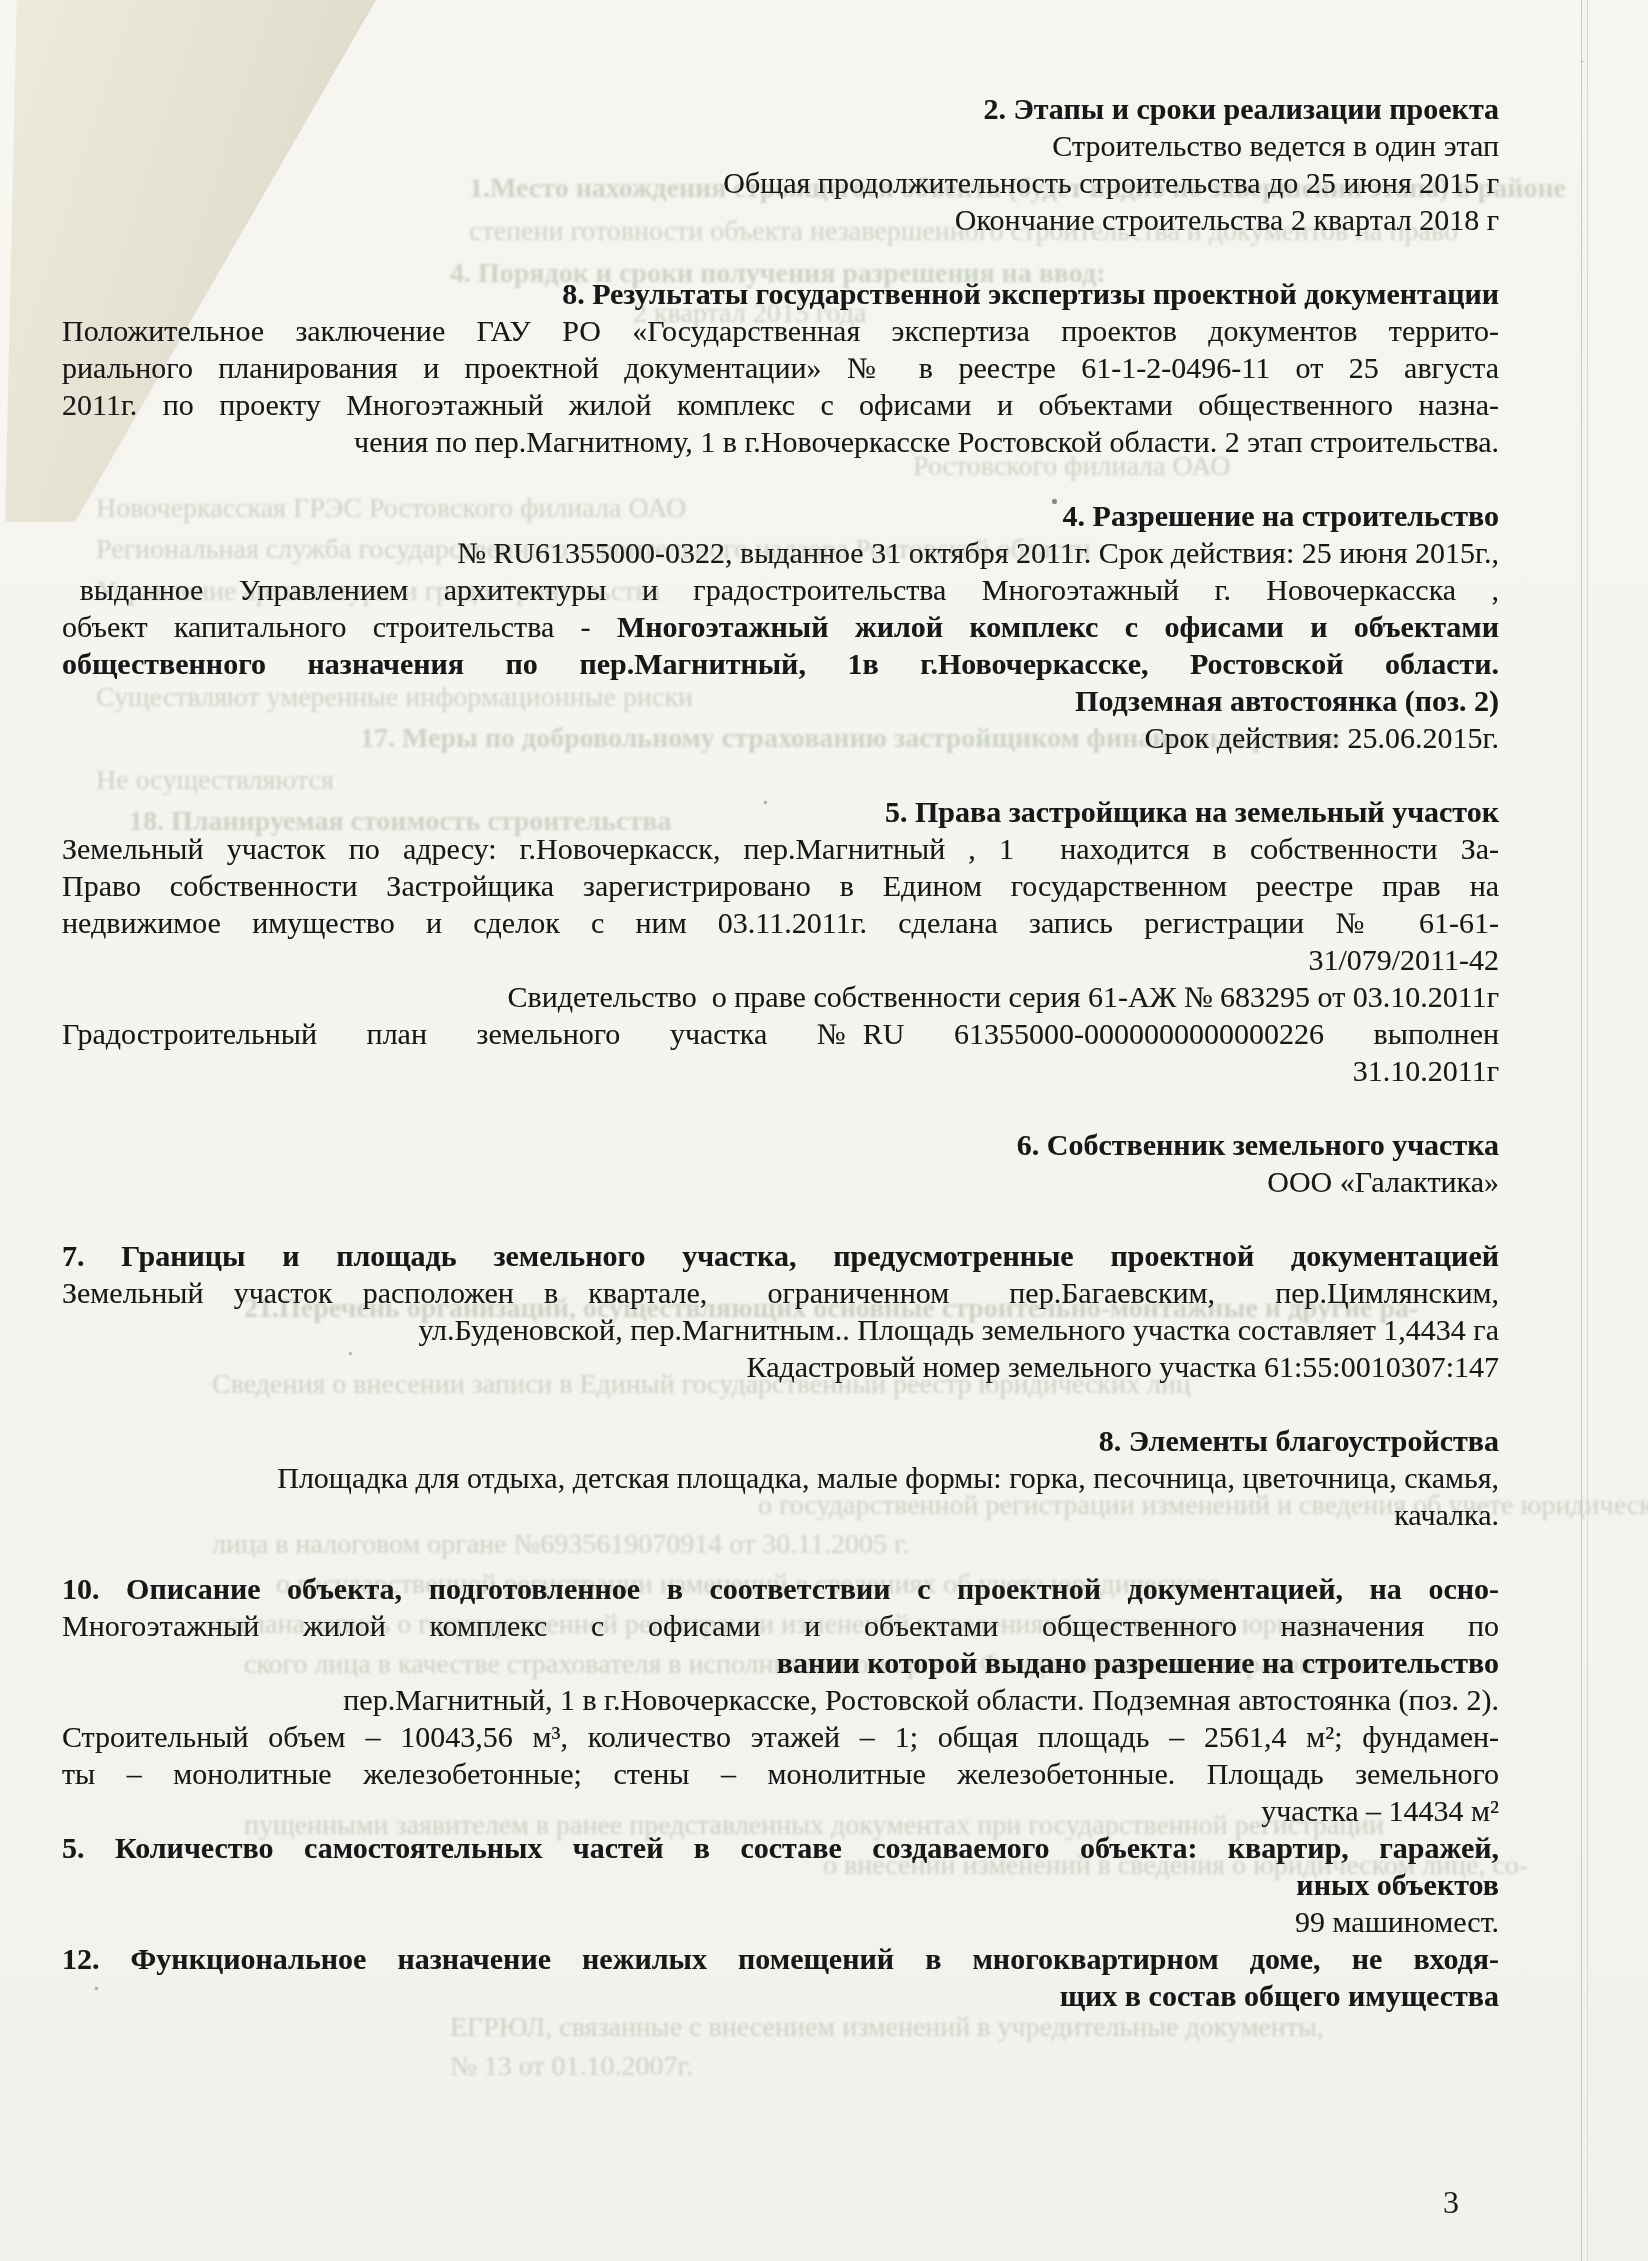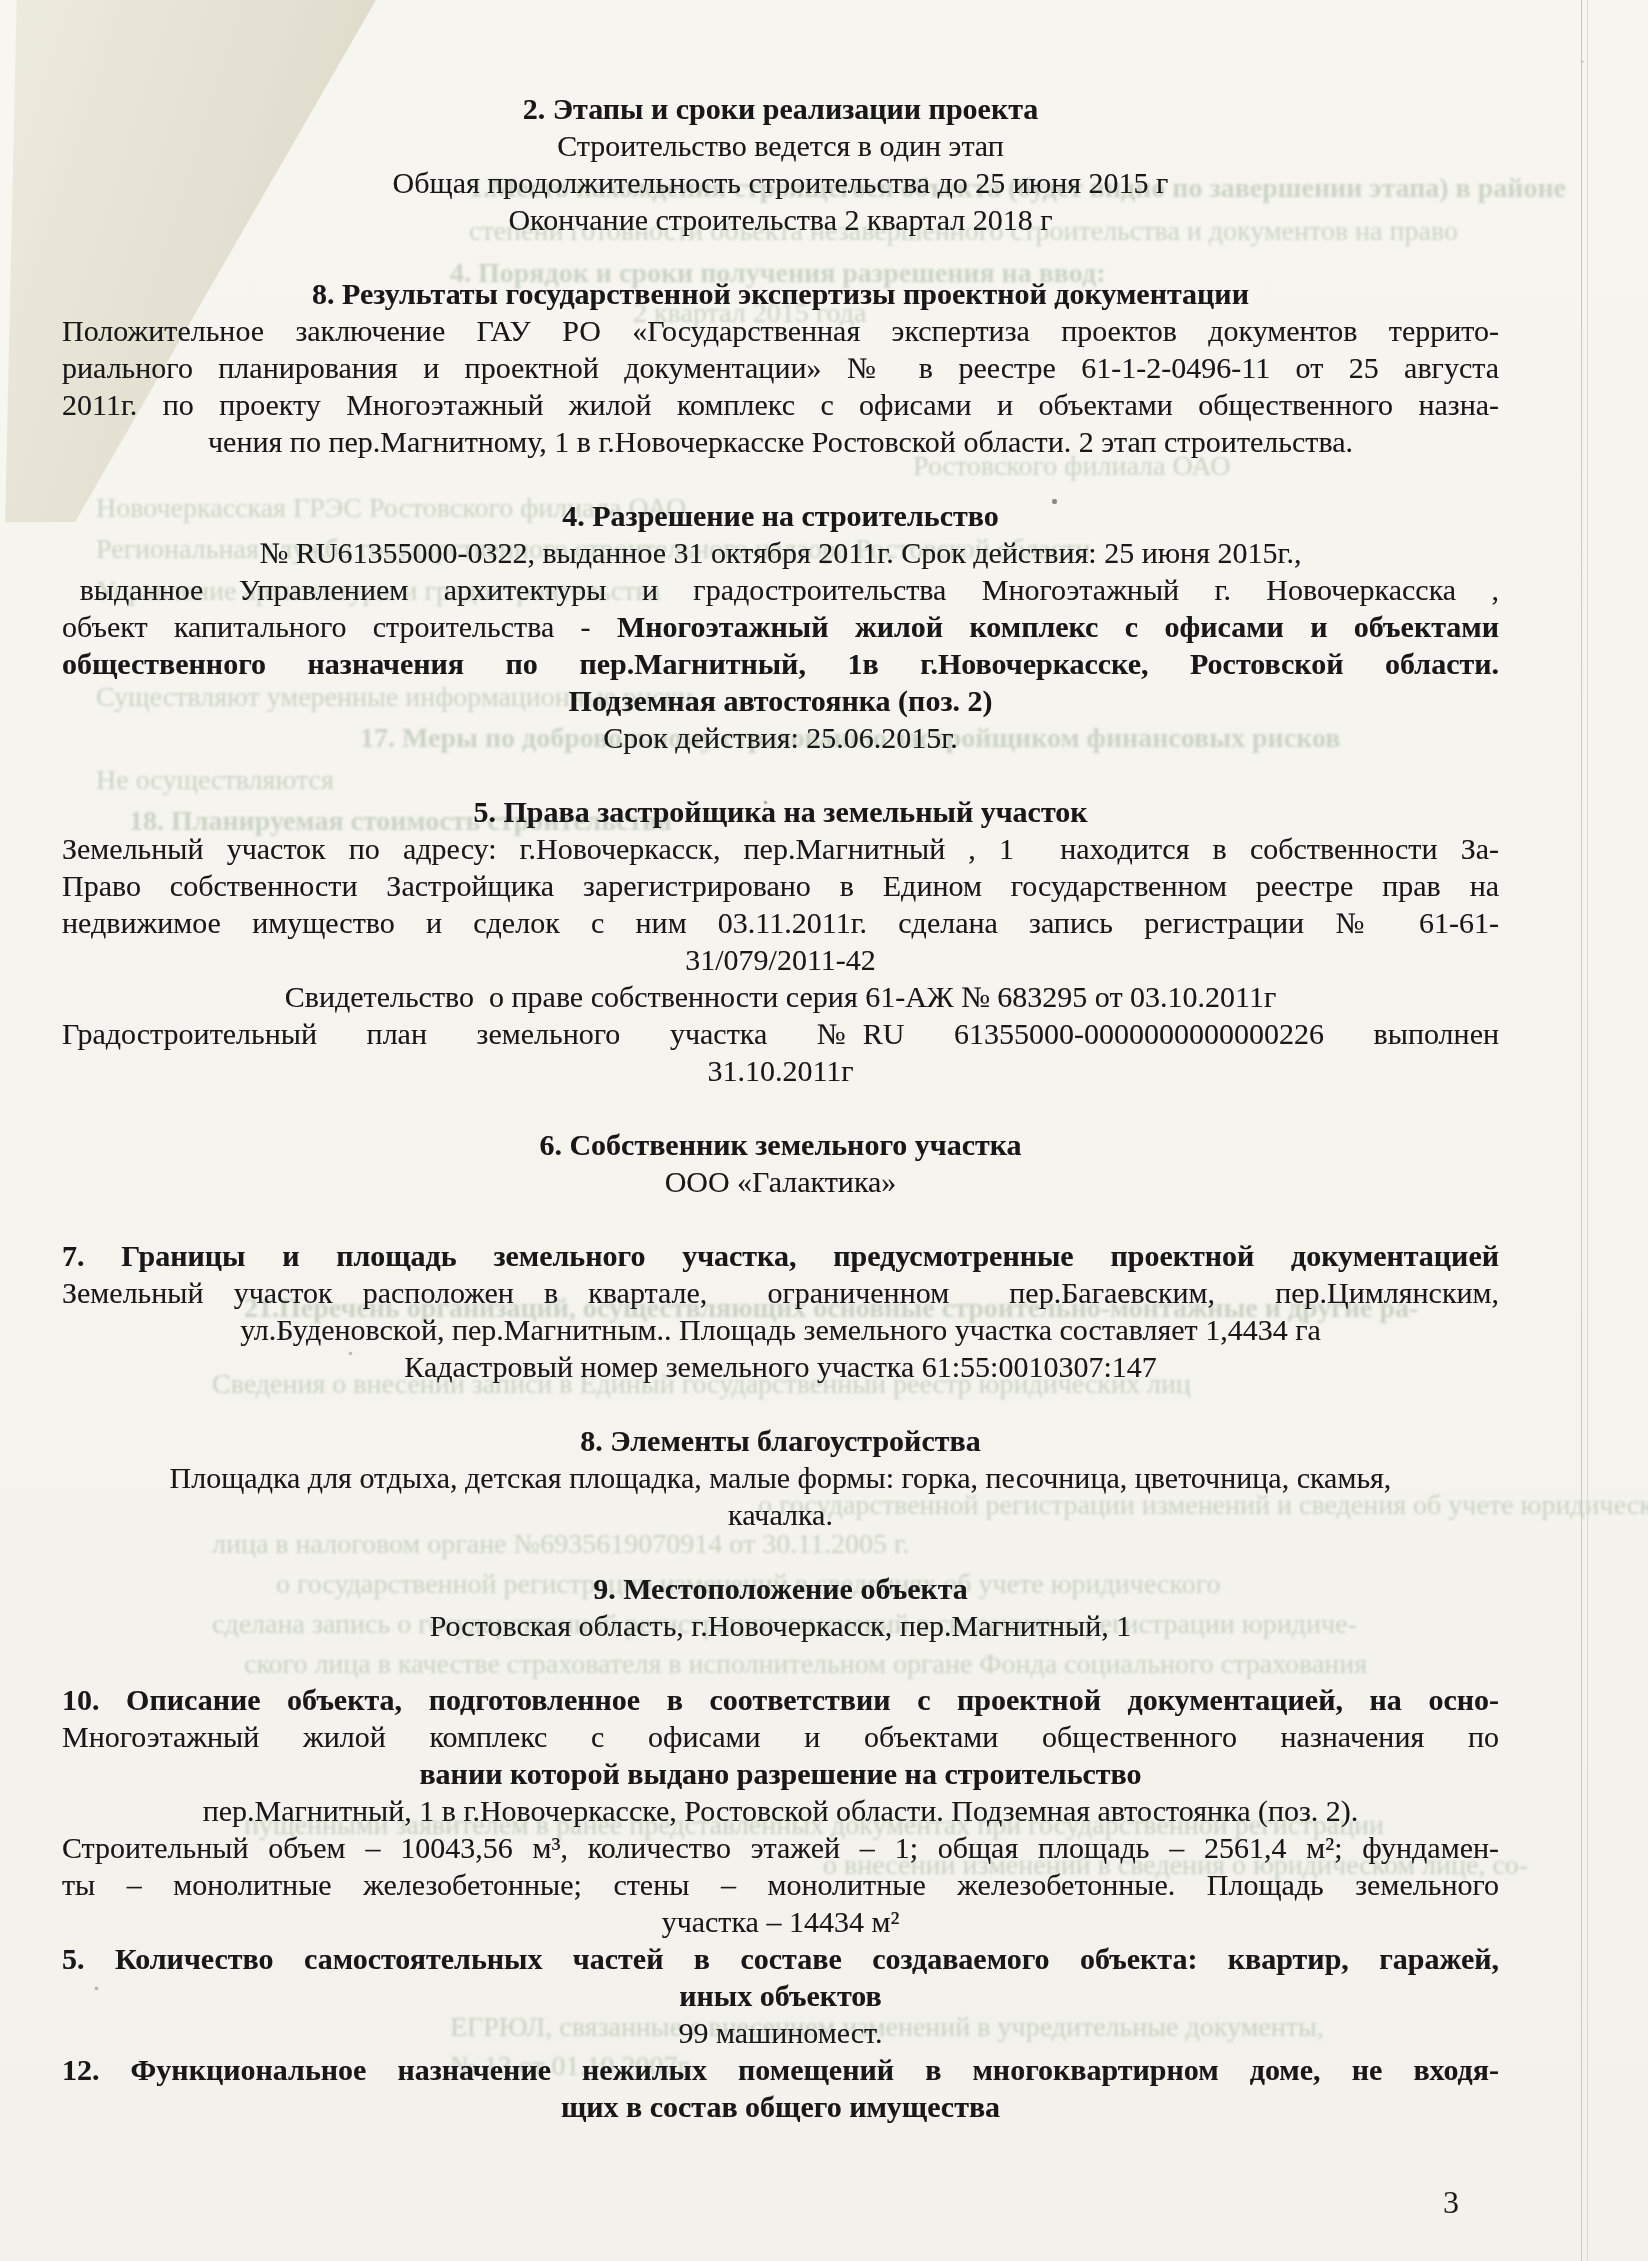--- a/index.html
+++ b/index.html
@@ -61,21 +61,21 @@
     top: 90px;
     width: 1437px;
   }
   .section { margin-top: 37px; }
   .section.tight { margin-top: 0; }
   .section:first-child { margin-top: 0; }
   .line {
     font-size: 30px;
     line-height: 37px;
     white-space: pre-wrap;
-    text-align: center;
+    text-align: right;
     text-shadow: 0 0 0.6px rgba(40, 20, 50, 0.35);
   }
   .line.just { text-align: justify; text-align-last: justify; }
   .b { font-weight: bold; }
 
   .page-number {
     position: absolute;
     left: 1443px;
     top: 2184px;
     font-size: 32px;
@@ -172,24 +172,20 @@
       <div class="line just"><span>Земельный участок расположен в квартале,  ограниченном  пер.Багаевским,  пер.Цимлянским,</span></div>
       <div class="line"><span>ул.Буденовской, пер.Магнитным.. Площадь земельного участка составляет 1,4434 га</span></div>
       <div class="line"><span>Кадастровый номер земельного участка 61:55:0010307:147</span></div>
     </div>
     <div class="section">
       <div class="line b"><span>8. Элементы благоустройства</span></div>
       <div class="line"><span>Площадка для отдыха, детская площадка, малые формы: горка, песочница, цветочница, скамья,</span></div>
       <div class="line"><span>качалка.</span></div>
     </div>
     <div class="section">
-      <div class="line b"><span>9. Местоположение объекта</span></div>
-      <div class="line"><span>Ростовская область, г.Новочеркасск, пер.Магнитный, 1</span></div>
-    </div>
-    <div class="section">
       <div class="line b just"><span>10. Описание объекта, подготовленное в соответствии с проектной документацией, на осно-</span></div>
       <div class="line just"><span>Многоэтажный  жилой  комплекс  с  офисами  и  объектами  общественного  назначения  по</span></div>
       <div class="line b"><span>вании которой выдано разрешение на строительство</span></div>
       <div class="line"><span>пер.Магнитный, 1 в г.Новочеркасске, Ростовской области. Подземная автостоянка (поз. 2).</span></div>
       <div class="line just"><span>Строительный объем – 10043,56 м³, количество этажей – 1; общая площадь – 2561,4 м²; фундамен-</span></div>
       <div class="line just"><span>ты – монолитные железобетонные; стены – монолитные железобетонные. Площадь земельного</span></div>
       <div class="line"><span>участка – 14434 м²</span></div>
     </div>
     <div class="section tight">
       <div class="line b just"><span>5. Количество самостоятельных частей в составе создаваемого объекта: квартир, гаражей,</span></div>

